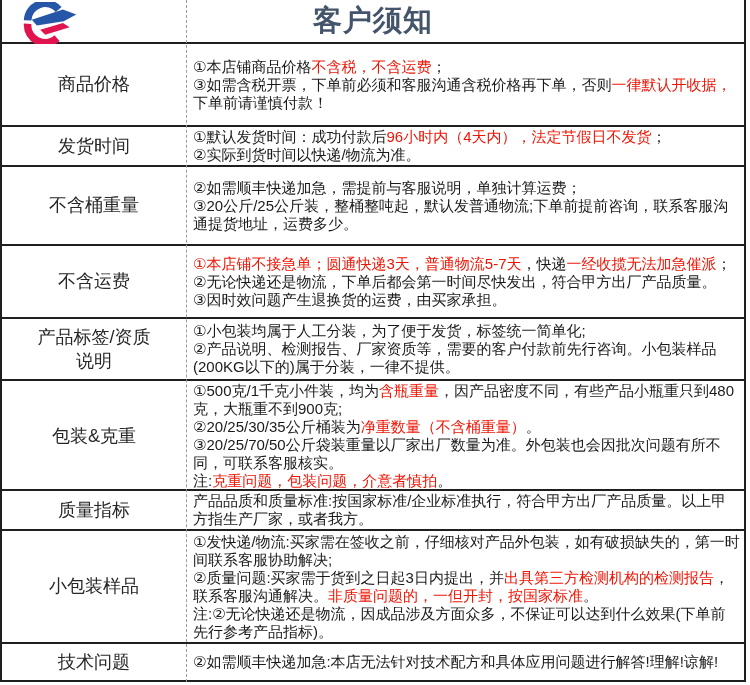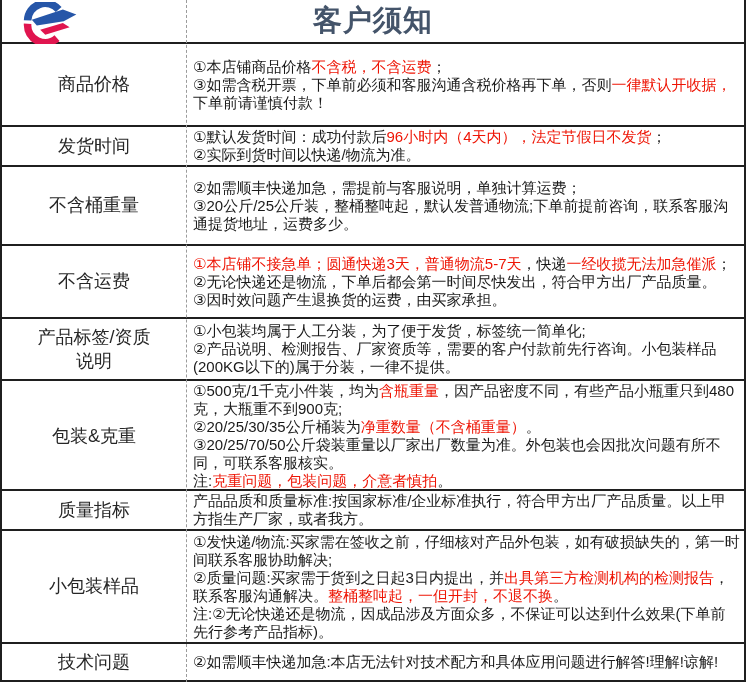--- a/index.html
+++ b/index.html
@@ -123,21 +123,21 @@
       <div class="row">
         <div class="label-cell">质量指标</div>
         <div class="content-cell">
           <p class="para"><span>产品品质和质量标准:按国家标准/企业标准执行，符合甲方出厂产品质量。以上甲方指生产厂家，或者我方。</span></p>
         </div>
       </div>
       <div class="row">
         <div class="label-cell">小包装样品</div>
         <div class="content-cell">
           <p class="para"><span>①发快递/物流:买家需在签收之前，仔细核对产品外包装，如有破损缺失的，第一时间联系客服协助解决;</span></p>
-          <p class="para"><span>②质量问题:买家需于货到之日起3日内提出，并</span><span class="red">出具第三方检测机构的检测报告</span><span>，联系客服沟通解决。</span><span class="red">整桶整吨起，一但开封，不退不换</span><span>。</span></p>
+          <p class="para"><span>②质量问题:买家需于货到之日起3日内提出，并</span><span class="red">出具第三方检测机构的检测报告</span><span>，联系客服沟通解决。</span><span class="red">非质量问题的，一但开封，按国家标准</span><span>。</span></p>
           <p class="para"><span>注:②无论快递还是物流，因成品涉及方面众多，不保证可以达到什么效果(下单前先行参考产品指标)。</span></p>
         </div>
       </div>
       <div class="row">
         <div class="label-cell">技术问题</div>
         <div class="content-cell">
           <p class="para"><span>②如需顺丰快递加急:本店无法针对技术配方和具体应用问题进行解答!理解!谅解!</span></p>
         </div>
       </div>
     </div>

